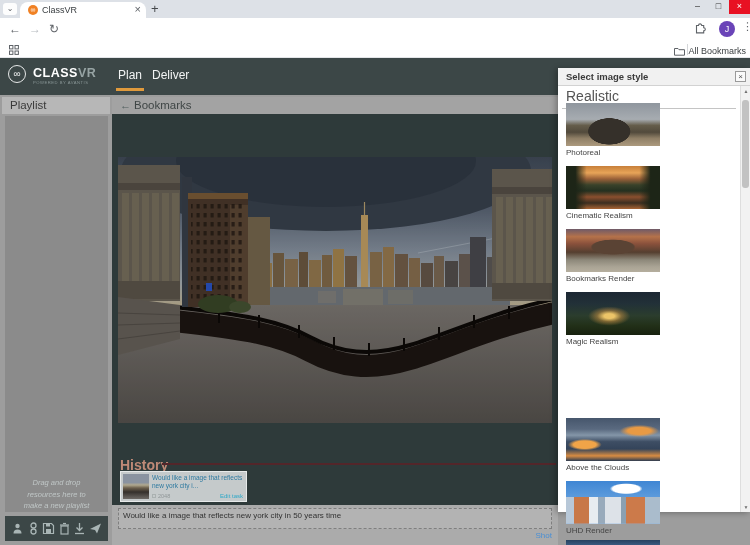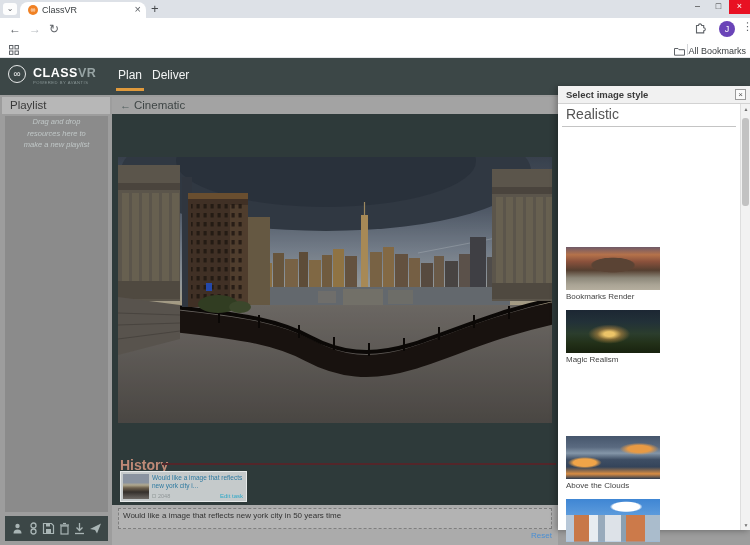--- a/index.html
+++ b/index.html
@@ -55,21 +55,21 @@
   .navtab { position:absolute; top:10px; font-size:12px; color:#f2f4f4; cursor:pointer; }
   .navtab-under { position:absolute; top:30px; height:3px; }
 
   
   .workspace { position:absolute; top:95px; left:0; width:750px; height:450px;padding-left:28px; }
 
   
   .pl-header { position:absolute; left:2px; top:2px; width:108px; height:17px; background:#b7b7b7;
                font-size:11.5px; color:#3a3a3a; line-height:17px; padding-left:8px; }
   .drop-area { position:absolute; left:5px; top:21px; width:103px; height:396px; background:#8b8b8b;
-               display:flex; align-items:flex-start; justify-content:center; text-align:center;
+               display:flex; align-items:flex-end; justify-content:center; text-align:center;
                font-style:italic; font-size:7.5px; color:#c0c7c7; line-height:1.55; padding:0 16px; }
   .pl-toolbar { position:absolute; left:5px; top:421px; width:103px; height:25px; background:#3c4747;
                 display:flex; align-items:center; justify-content:space-around; padding:0 5px; }
   .pl-toolbar .ic { width:13px; height:13px; cursor:pointer; }
 
   
   .main { position:absolute; left:112px; top:0; width:446px; height:450px; }
   .main-header { position:absolute; left:0; top:2px; width:446px; height:17px; background:#a3a3a3; }
   .back-btn { position:absolute; left:8px; top:2px; font-size:11px; color:#4e5c5c; cursor:pointer; }
   .edu-title { position:absolute; left:22px; top:2px; font-size:11.5px; color:#3f4646; }
@@ -90,21 +90,21 @@
   .hc-action { position:absolute; right:3px; bottom:2px; font-size:6px; color:#2fa8c8; cursor:pointer; }
 
   .inputbar { position:absolute; left:0; top:410px; width:446px; height:47px; background:#ababab; }
   .prompt-box { position:absolute; left:6px; top:3px; width:434px; height:21px; background:#b3b3b3;
                 border:1px dashed #7f7f7f; font-family:"Liberation Sans",sans-serif; font-size:8px;
                 color:#333; padding:2px 4px; resize:none; outline:none; }
   .reset { position:absolute; right:6px; top:26px; font-size:8px; color:#4a8fd4; cursor:pointer; }
 
   
   .stylepanel { position:absolute; left:558px; top:68px; width:192px; height:444px; background:#ffffff;
-                box-shadow:-2px 1px 6px rgba(0,0,0,.3);margin-top:18px; }
+                box-shadow:-2px 1px 6px rgba(0,0,0,.3); }
   .sp-header { position:absolute; left:0; top:0; width:192px; height:18px; background:#f1f1f1;
                border-bottom:1px solid #d2d2d2; }
   .sp-title { position:absolute; left:8px; top:3px; font-size:9.5px; font-weight:bold; color:#3a3a3a; }
   .sp-close { position:absolute; right:4px; top:3px; width:11px; height:11px; border:1px solid #9a9a9a;
               font-size:8px; line-height:9px; text-align:center; color:#555; cursor:pointer; background:#fafafa; }
   .sp-section { position:absolute; left:4px; top:20px; right:14px; padding-left:4px; padding-bottom:4px;
                 font-size:14px; color:#555; border-bottom:1px solid #c4c4c4; }
   .sp-item { position:absolute; left:8px; width:96px; cursor:pointer; }
   .thumb { width:94px; height:43px; }
   .sp-label { margin-top:2px; font-size:8px; color:#444; }
@@ -234,21 +234,21 @@
         <line x1="2" y1="11.5" x2="11" y2="11.5" stroke="#a9b5b5" stroke-width="1.3"></line>
       </svg>
       <svg class="ic" viewBox="0 0 13 13">
         <path d="M1,7 L12,1.5 L8,11.5 L6,8 Z" fill="#a9b5b5"></path>
       </svg>
     </div>
 
     <div class="main">
       <div class="main-header">
         <div class="back-btn">←</div>
-        <div class="edu-title">Cinematic</div>
+        <div class="edu-title">Bookmarks</div>
       </div>
       <div class="dark">
 
         <div class="pano">
           <svg viewBox="0 0 434 266" preserveAspectRatio="none">
             <defs>
               <linearGradient id="sky" x1="0" y1="0" x2="0" y2="1">
                 <stop offset="0" stop-color="#424c5a"></stop>
                   <stop offset=".35" stop-color="#5d6878"></stop>
                 <stop offset=".62" stop-color="#8792a0"></stop>
@@ -358,33 +358,41 @@
         <div class="history-card">
           <div class="hc-thumb"></div>
           <div class="hc-text">Would like a image that reflects new york city i...</div>
           <div class="hc-meta"><span class="sq"></span><span>2048</span></div>
           <div class="hc-action">Edit task</div>
         </div>
       </div>
 
       <div class="inputbar">
         <textarea class="prompt-box" style="">Would like a image that reflects new york city in 50 years time</textarea>
-        <div class="reset">Reset</div>
+        <div class="reset">Shot</div>
       </div>
     </div>
 
   </div>
 
   <div class="stylepanel">
     <div class="sp-header">
       <div class="sp-title">Select image style</div>
       <div class="sp-close">×</div>
     </div>
     <div class="sp-section">Realistic</div>
 
+    <div class="sp-item" style="top:35px">
+      <div class="thumb t-photoreal"></div>
+      <div class="sp-label">Photoreal</div>
+    </div>
+    <div class="sp-item" style="top:98px">
+      <div class="thumb t-cinematic"></div>
+      <div class="sp-label">Cinematic Realism</div>
+    </div>
     <div class="sp-item" style="top:161px">
       <div class="thumb t-detailed"></div>
       <div class="sp-label">Bookmarks Render</div>
     </div>
     <div class="sp-item" style="top:224px">
       <div class="thumb t-magic"></div>
       <div class="sp-label">Magic Realism</div>
     </div>
     <div class="sp-item" style="top:350px">
       <div class="thumb t-clouds"></div>

